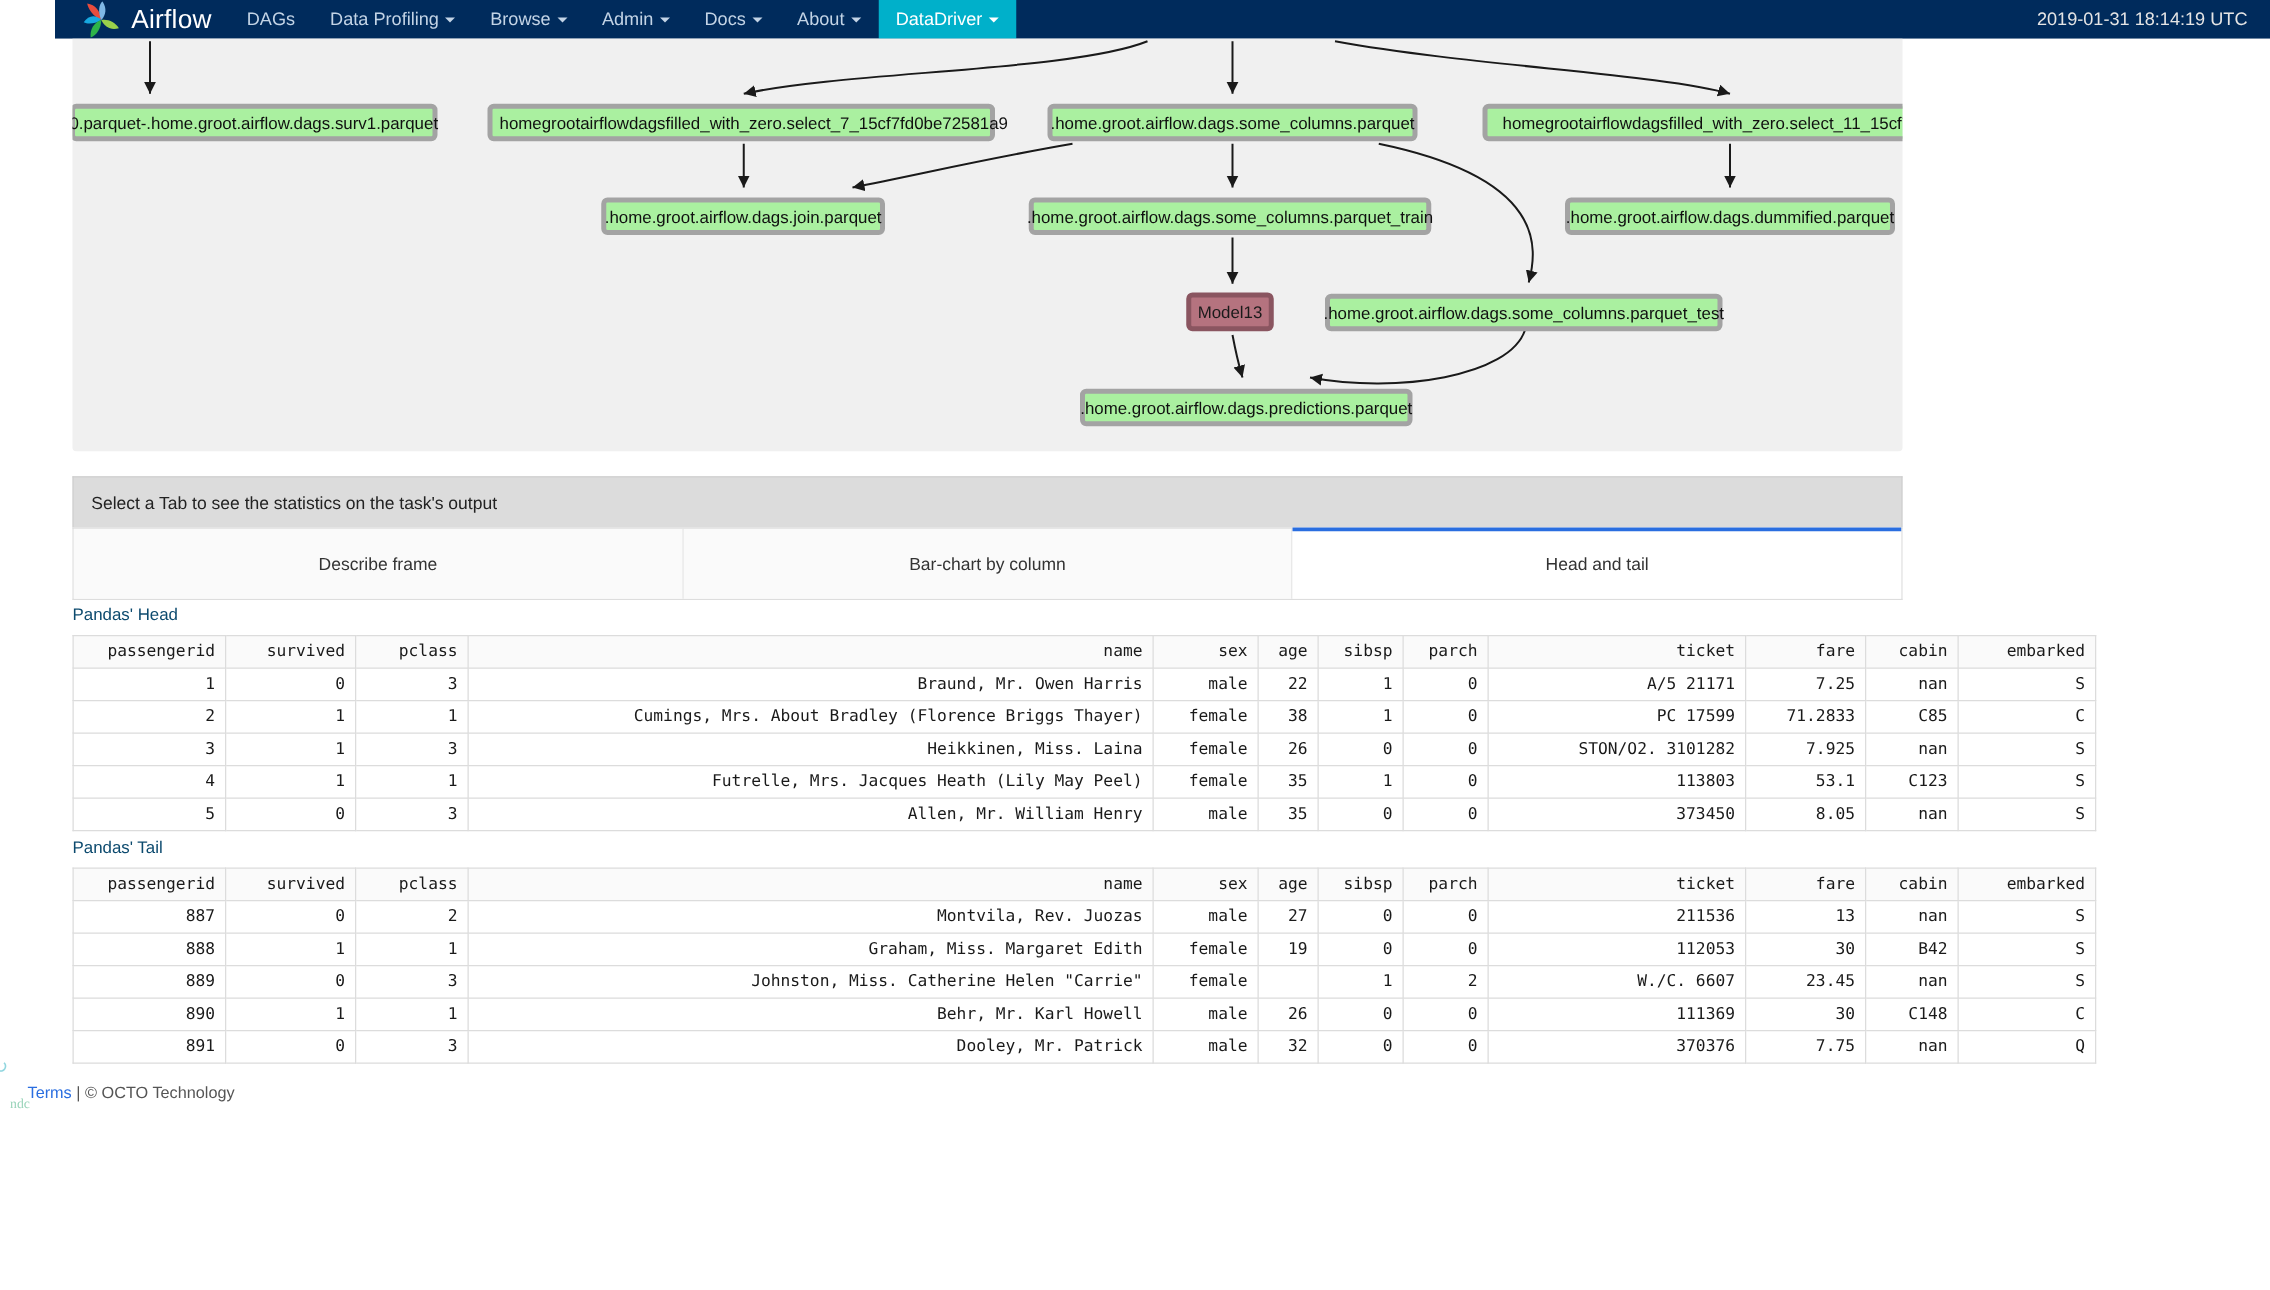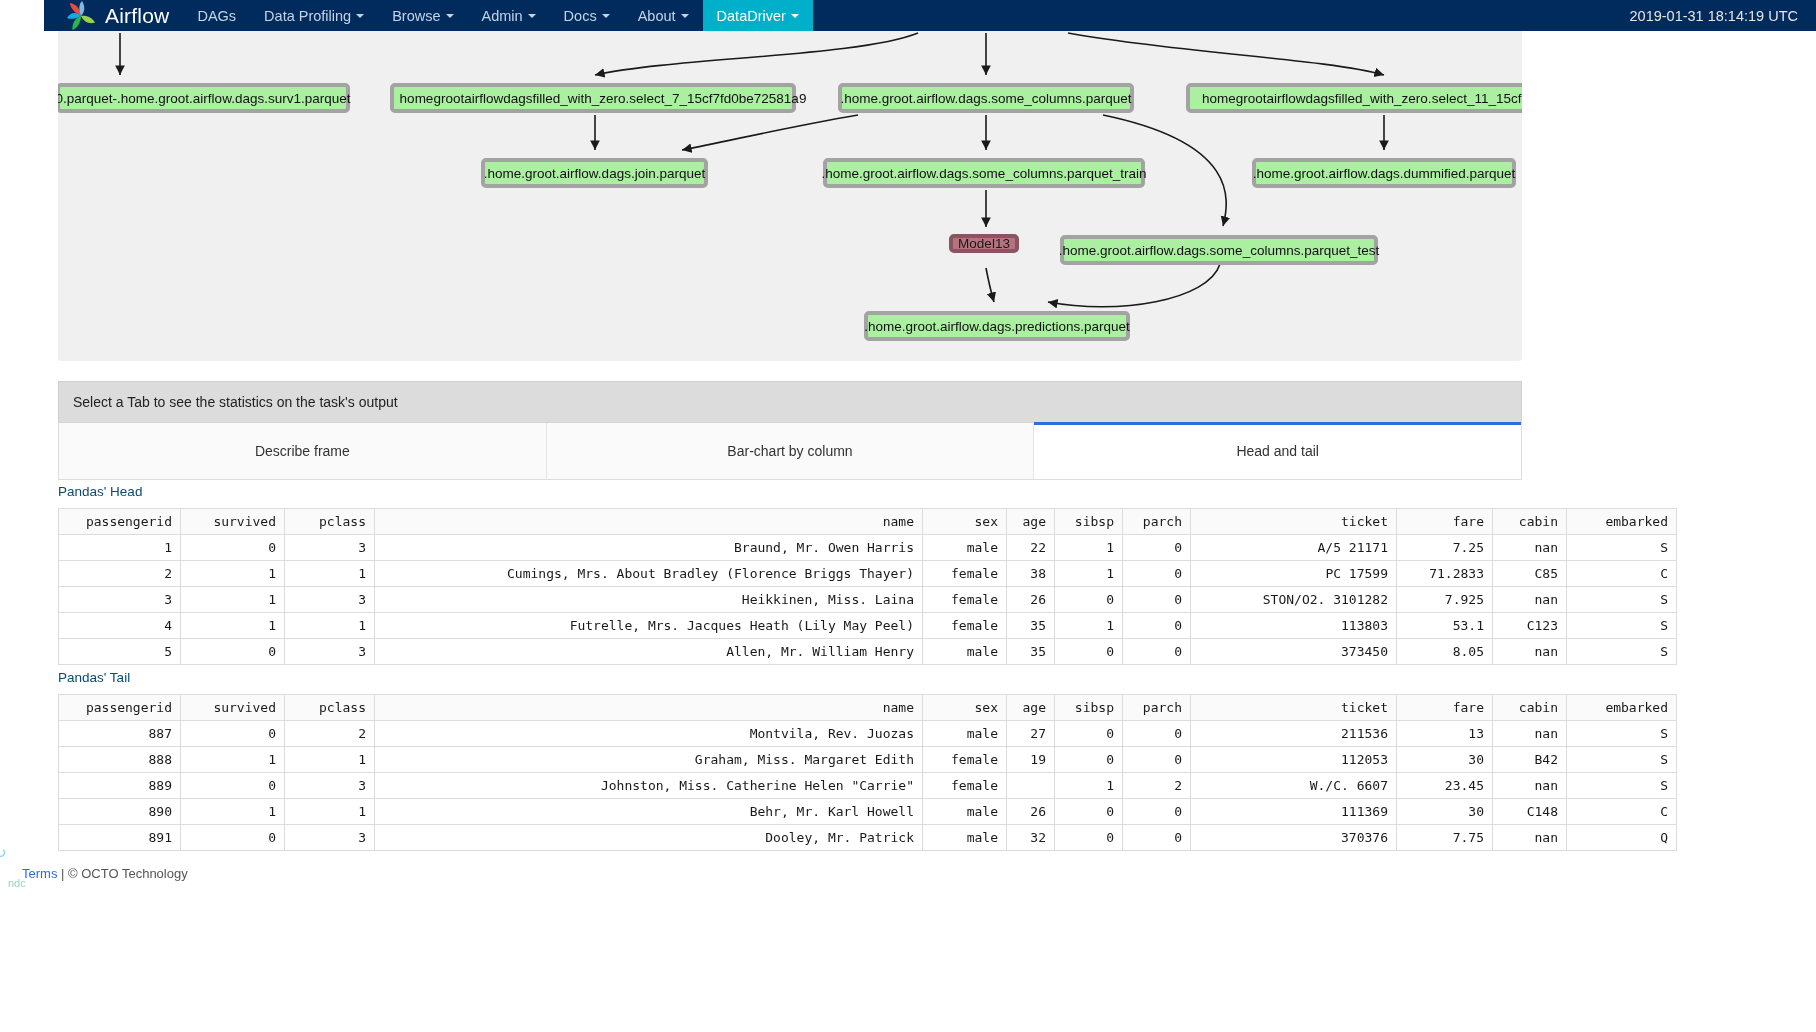--- a/index.html
+++ b/index.html
@@ -211,20 +211,21 @@
     color: #7fd0da;
     opacity: .85;
   }
   .spinner-label {
     position: absolute;
     left: 8px;
     top: 17px;
     font-size: 11px;
     color: #7fc9a8;
     opacity: .8;
+    font-family: Liberation Serif, serif;
   }
 </style>
 </head>
 <body>
 
 <div class="navbar">
   <div class="brand">
     <svg class="brand-logo" viewBox="0 0 32 32">
       <path d="M16 16 C 9 13, 5 7, 4 2 C 11 3, 15 8, 16 16 Z" fill="#e84c3d"></path>
       <path d="M16 16 C 13 9, 14 3, 17 0 C 21 6, 20 12, 16 16 Z" fill="#7fb8e6"></path>
@@ -318,21 +319,21 @@
     <div class="node" style="left:423px; top:135px; width:227px;">
       <span>.home.groot.airflow.dags.join.parquet</span>
     </div>
     <div class="node" style="left:1194px; top:135px; width:264px;">
       <span>.home.groot.airflow.dags.dummified.parquet</span>
     </div>
     <div class="node" style="left:765px; top:135px; width:322px;">
       <span>.home.groot.airflow.dags.some_columns.parquet_train</span>
     </div>
 
-    <div class="node model" style="left:891px; top:211px; width:70px; height:19px;">
+    <div class="node model" style="left:891px; top:211px; width:70px; height:31px;">
       <span>Model13</span>
     </div>
     <div class="node" style="left:1002px; top:212px; width:318px;">
       <span>.home.groot.airflow.dags.some_columns.parquet_test</span>
     </div>
 
     <div class="node" style="left:806px; top:288px; width:266px;">
       <span>.home.groot.airflow.dags.predictions.parquet</span>
     </div>
   </div>

